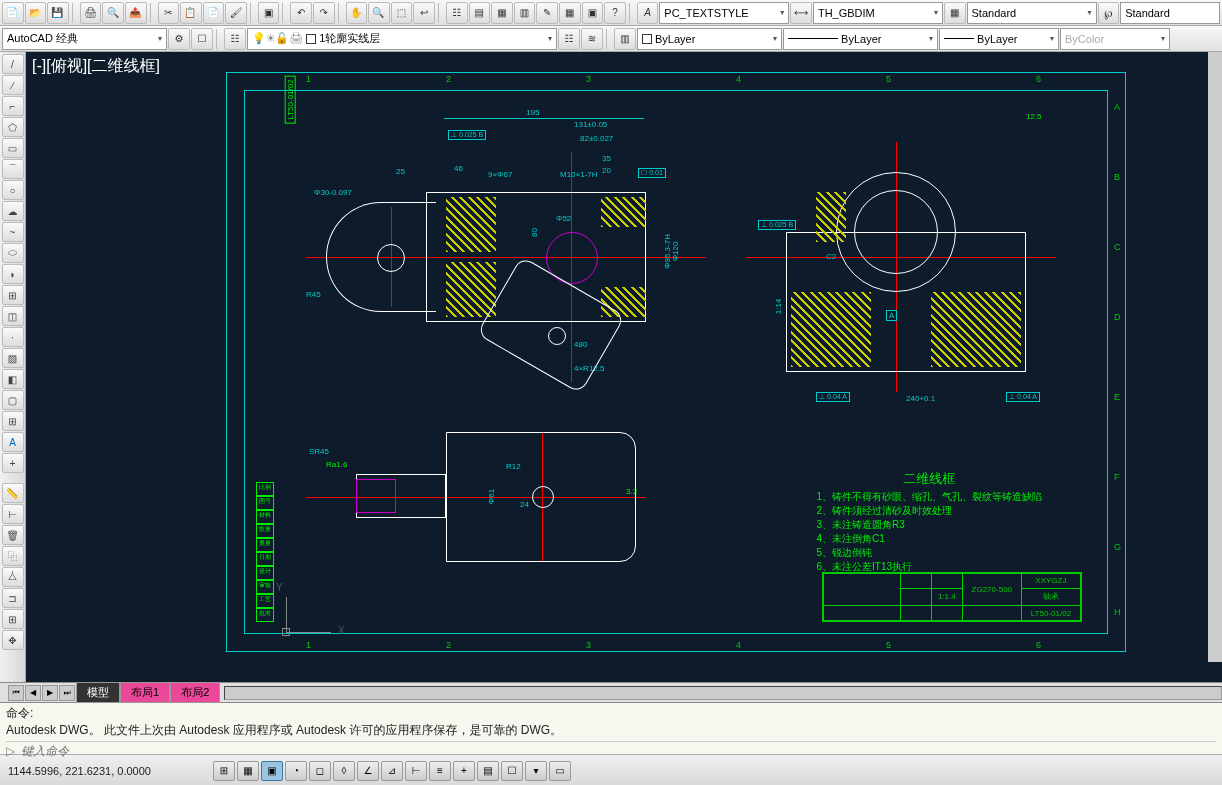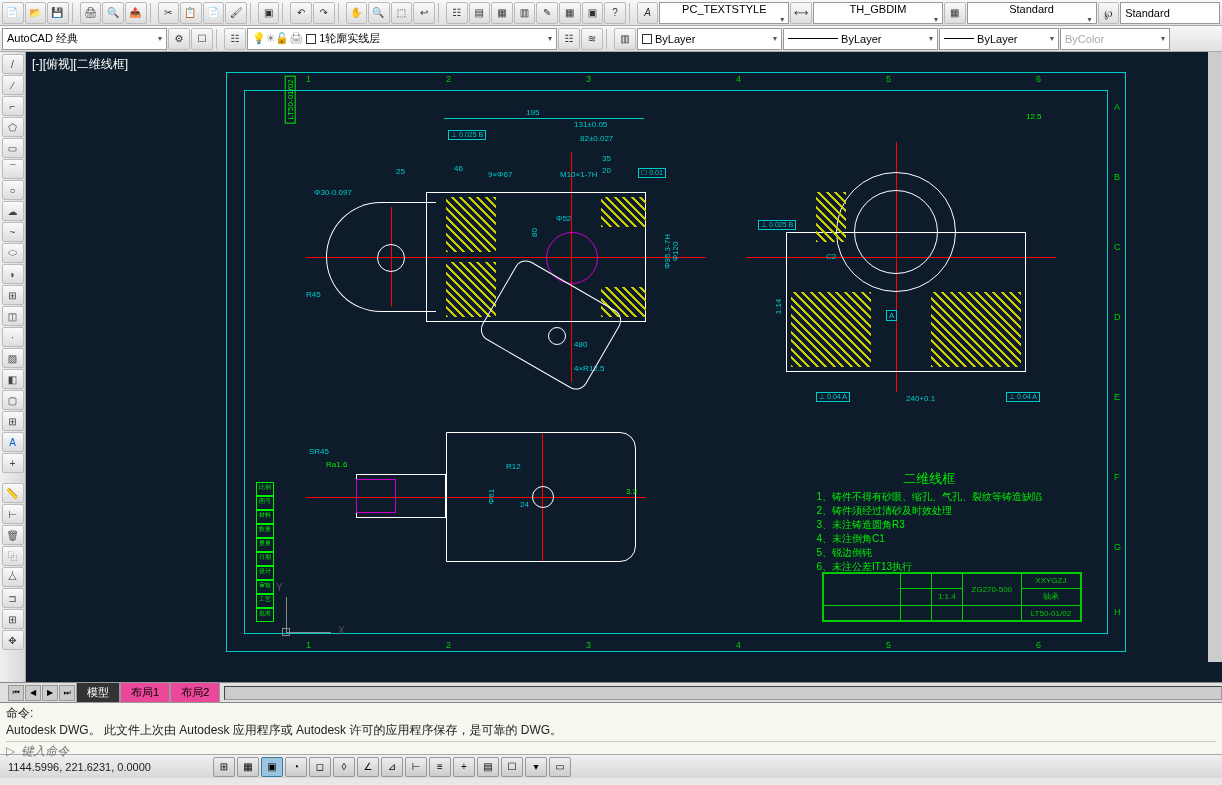--- a/index.html
+++ b/index.html
@@ -4,28 +4,28 @@
 <style>
 * { margin: 0; padding: 0; box-sizing: border-box; font-family: "Microsoft YaHei", Arial, sans-serif; }
 body { width: 1222px; height: 785px; background: #e8e8e8; overflow: hidden; font-size: 11px; }
 
 
 .toolbar-row { display: flex; align-items: center; background: linear-gradient(#f8f8f8,#e0e0e0); height: 26px; border-bottom: 1px solid #aaa; padding: 0 2px; gap: 1px; }
 .toolbar-row .tbtn { width: 22px; height: 22px; background: linear-gradient(#fafafa,#ddd); border: 1px solid #bbb; border-radius: 2px; display: flex; align-items: center; justify-content: center; font-size: 10px; cursor: pointer; color: #333; }
 .toolbar-row .sep { width: 5px; height: 20px; border-left: 1px solid #bbb; margin: 0 2px; }
 .toolbar-row .dd { height: 22px; background: #fff; border: 1px solid #999; padding: 0 4px; display: flex; align-items: center; font-size: 11px; min-width: 80px; }
 .toolbar-row .dd .arrow { margin-left: auto; font-size: 8px; color: #555; }
-.toolbar-row .dd.wide { min-width: 130px; flex-direction: column; }
+.toolbar-row .dd.wide { min-width: 130px; }
 
 
 .main-wrap { display: flex; height: 630px; background: #1a1a2e; }
 .vtoolbar { width: 26px; background: linear-gradient(90deg,#f0f0f0,#d8d8d8); border-right: 1px solid #aaa; display: flex; flex-direction: column; align-items: center; padding-top: 2px; gap: 1px; }
 .vtoolbar .tbtn { width: 22px; height: 20px; background: linear-gradient(#fafafa,#ddd); border: 1px solid #bbb; border-radius: 2px; font-size: 10px; display: flex; align-items: center; justify-content: center; color:#444; }
 .canvas { flex: 1; background: #0d1b2a; position: relative; overflow: hidden; }
-.view-label { position: absolute; top: 4px; left: 6px; color: #fff; font-size: 12px; }
+.view-label { position: absolute; top: 4px; left: 6px; color: #fff; font-size: 16px; }
 
 
 .frame { position: absolute; border: 1px solid #00cccc; }
 .frame.outer { left: 200px; top: 20px; width: 900px; height: 580px; }
 .frame.inner { left: 218px; top: 38px; width: 864px; height: 544px; }
 
 
 .grid-num { position: absolute; color: #00cc00; font-size: 9px; }
 .grid-letter { position: absolute; color: #00cc00; font-size: 9px; }
 
@@ -52,21 +52,21 @@
 .tabs-row .tab { padding: 2px 10px; background: #ec4899; border: 1px solid #999; margin-right: 0; }
 .tabs-row .tab.active { background: #333; color: #fff; }
 
 
 .cmdwin { background: #f7f7f0; height: 52px; border-top: 1px solid #888; padding: 2px 6px; font-family: "SimSun", monospace; font-size: 12px; color: #222; }
 .cmdwin .line { white-space: nowrap; }
 .cmdwin .prompt-row { display: flex; align-items: center; border-top: 1px solid #ccc; margin-top: 2px; }
 .cmdwin .prompt-row input { flex: 1; border: none; background: transparent; font-family: inherit; font-size: 12px; padding: 2px; color: #888; font-style: italic; outline: none; }
 
 
-.statusbar { display: flex; align-items: center; background: linear-gradient(#f0f0f0,#d8d8d8); height: 24px; border-top: 1px solid #aaa; font-size: 11px; padding: 0 4px; gap: 2px; }
+.statusbar { display: flex; align-items: center; background: linear-gradient(#f0f0f0,#d8d8d8); height: 32px; border-top: 1px solid #aaa; font-size: 11px; padding: 0 4px; gap: 2px; }
 .statusbar .coord { width: 195px; padding-left: 4px; color: #222; }
 .statusbar .sbtn { width: 22px; height: 20px; background: linear-gradient(#eee,#ccc); border: 1px solid #999; border-radius: 2px; display:flex; align-items:center; justify-content:center; font-size:10px; }
 .statusbar .sbtn.active { background: #9bc4e2; border-color: #3a7aa0; }
 
 
 .reftag { position:absolute; color:#00ee00; border:1px solid #00ee00; padding:0 3px; font-size:8px; transform: rotate(-90deg); }
 
 .gd-frame { position:absolute; border:1px solid #00cccc; color:#00cccc; font-size:7px; padding:0 2px; white-space:nowrap; }
 
 .scrollbar-v { position:absolute; right:0; top:0; bottom:20px; width:14px; background:#ccc; }

